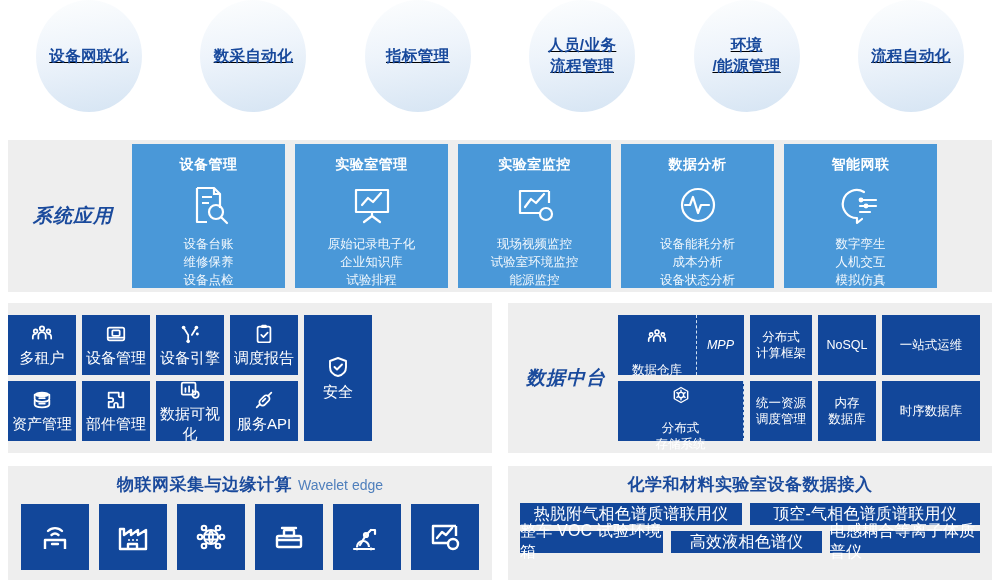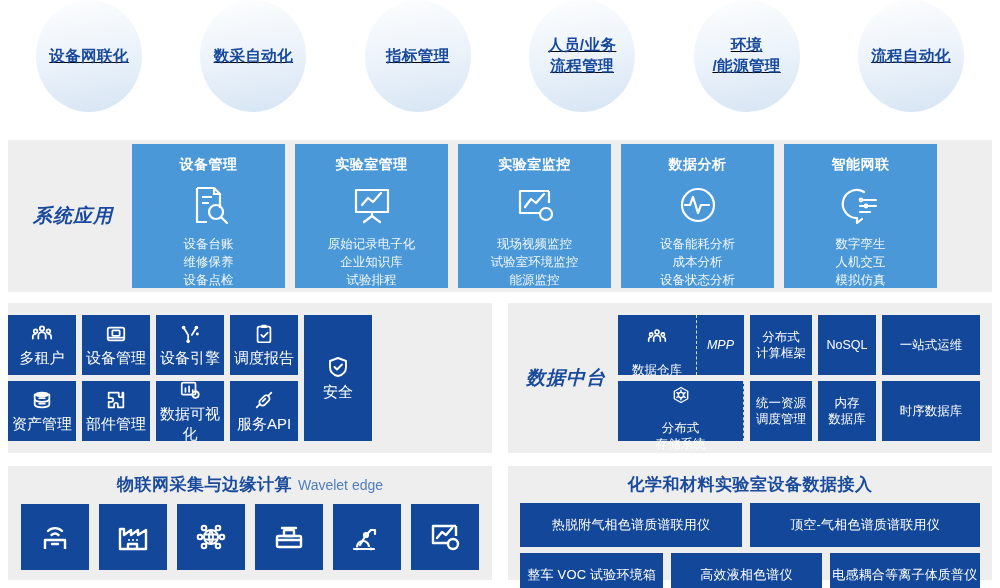--- a/index.html
+++ b/index.html
@@ -96,23 +96,23 @@
   
   .bot-band { position: absolute; left: 8px; top: 466px; width: 984px; height: 114px; display: flex; gap: 16px; }
   .bot-panel { background: #eeeeee; width: 484px; height: 114px; padding-top: 7px; }
   .bot-title { text-align: center; color: #1a4a9c; font-weight: bold; font-size: 17px; letter-spacing: .5px; }
   .bot-title .sub { font-weight: normal; font-size: 14px; color: #4f7fbc; letter-spacing: 0; margin-left: 6px; }
   .iot-icons { display: flex; gap: 10px; justify-content: center; margin-top: 8px; }
   .iot-box { width: 68px; height: 66px; background: #12479a; display: flex; align-items: center; justify-content: center; }
   .lab-rows { margin-top: 7px; padding: 0 12px; }
   .lab-row { display: flex; gap: 8px; margin-bottom: 6px; }
   .lab-chip {
-    background: #12479a; color: #ffffff; height: 44px;
+    background: #12479a; color: #ffffff; height: 22px;
     display: flex; align-items: center; justify-content: center;
-    font-size: 13px; letter-spacing: .2px;
+    font-size: 16px; letter-spacing: .2px;
   }
   svg { display: block; }
 </style>
 </head>
 <body>
 
 <div class="page">
 
   <div class="ellipse-row">
     <div class="ellipse">

